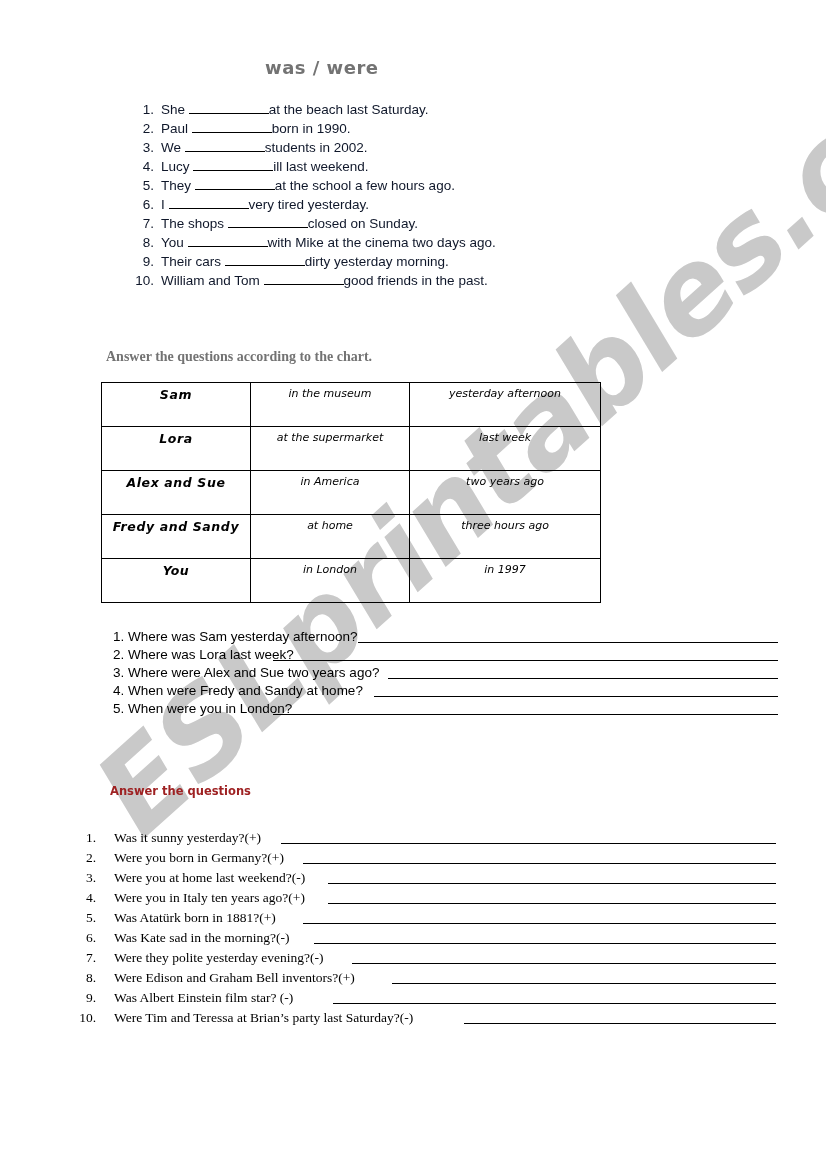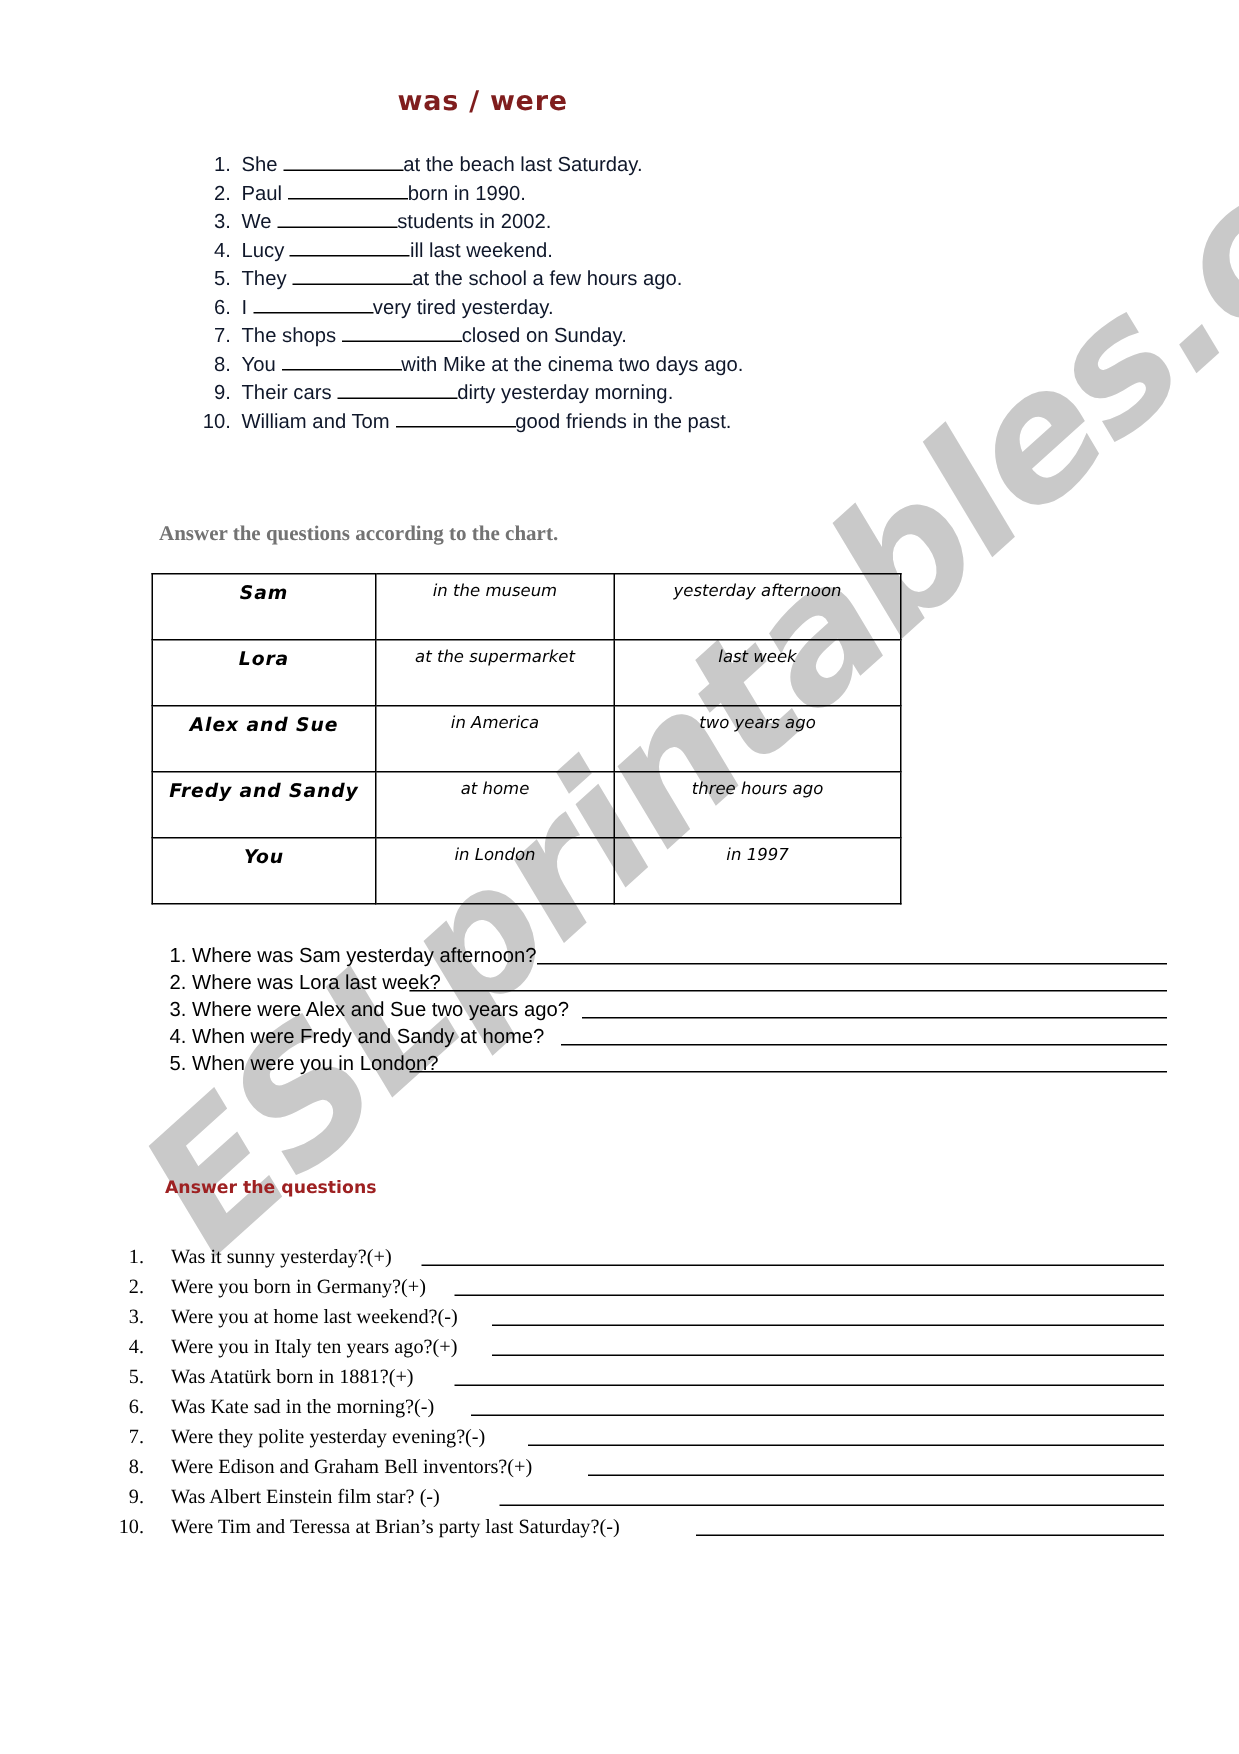--- a/index.html
+++ b/index.html
@@ -50,21 +50,21 @@
   }
 
   
   #title {
     position: absolute;
     left: 265px;
     top: 57px;
     font-family: "DejaVu Sans", sans-serif;
     font-weight: bold;
     font-size: 18px;
-    color: #7f1d1d;
+    color: #737373;
     letter-spacing: 0.5px;
     white-space: nowrap;
   }
 
   
   #gapfill-list {
     position: absolute;
     left: 128px;
     top: 100px;
     width: 460px;

